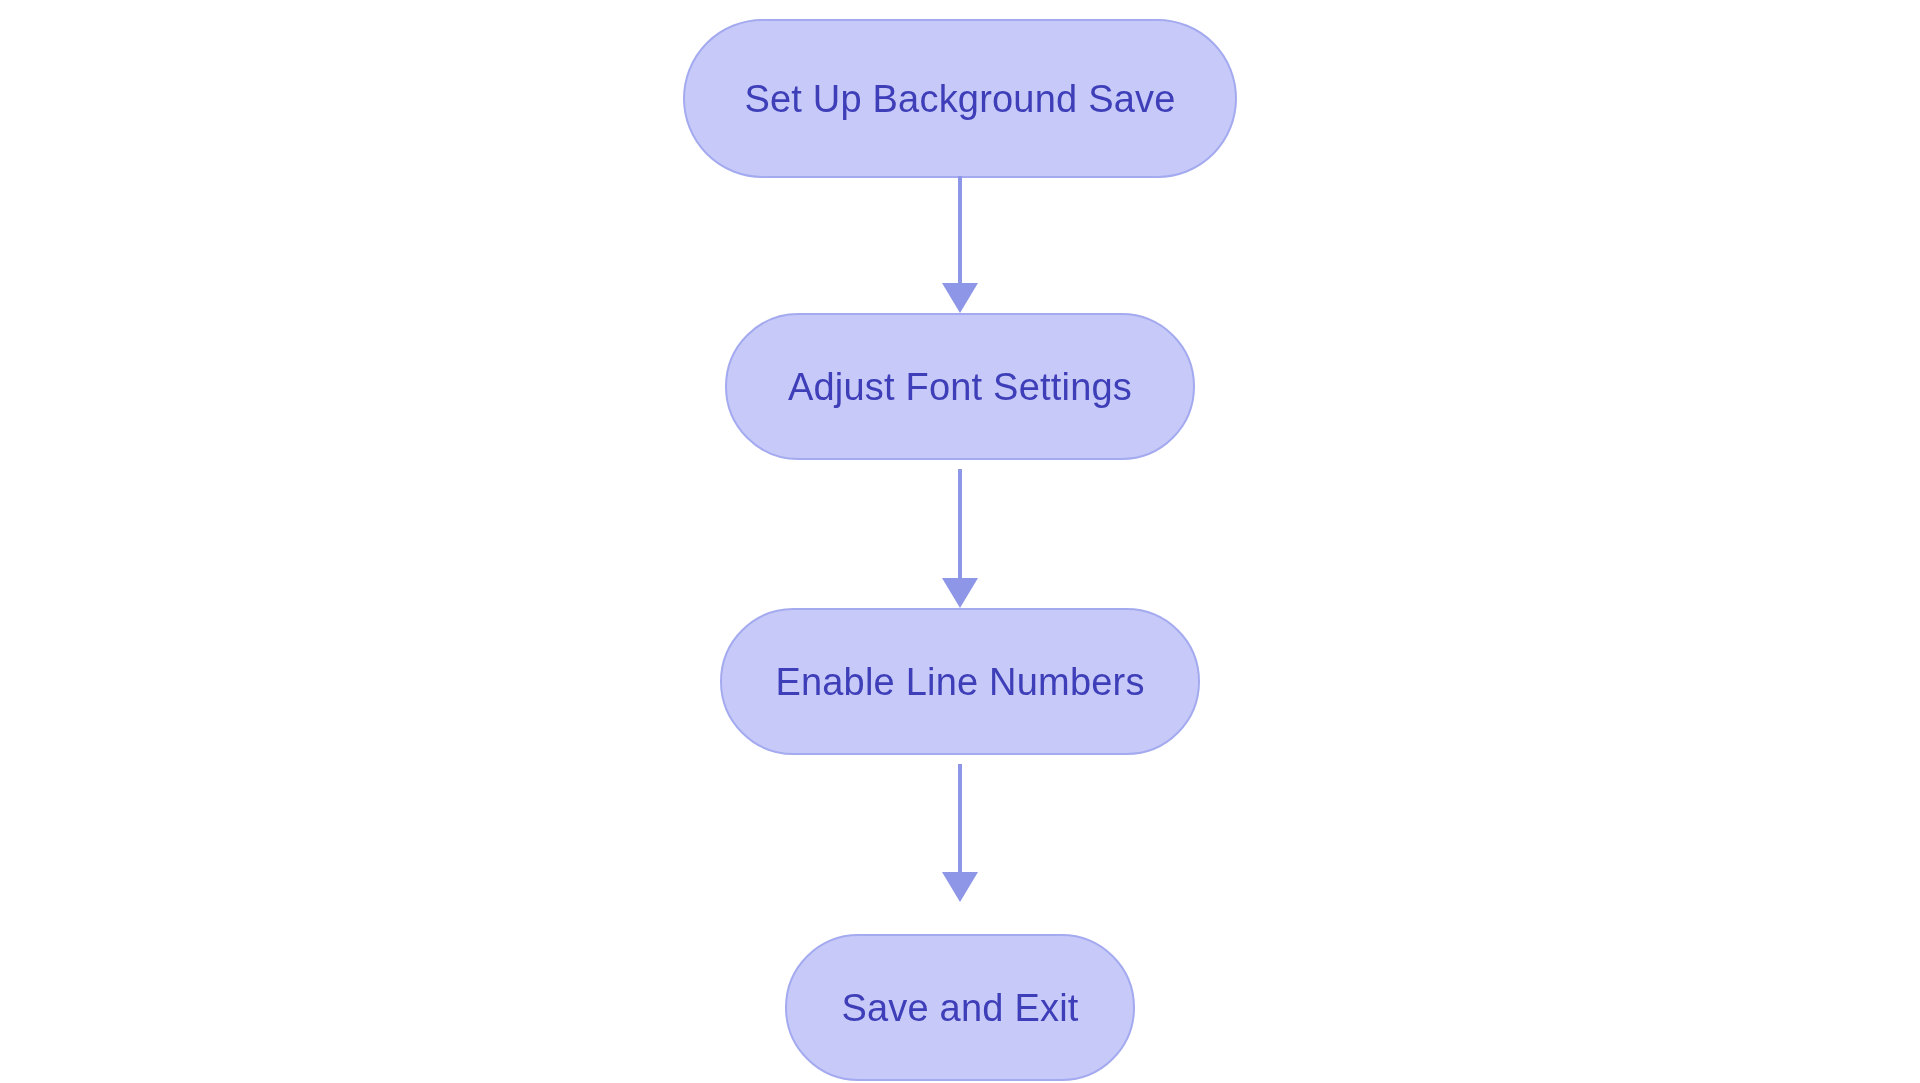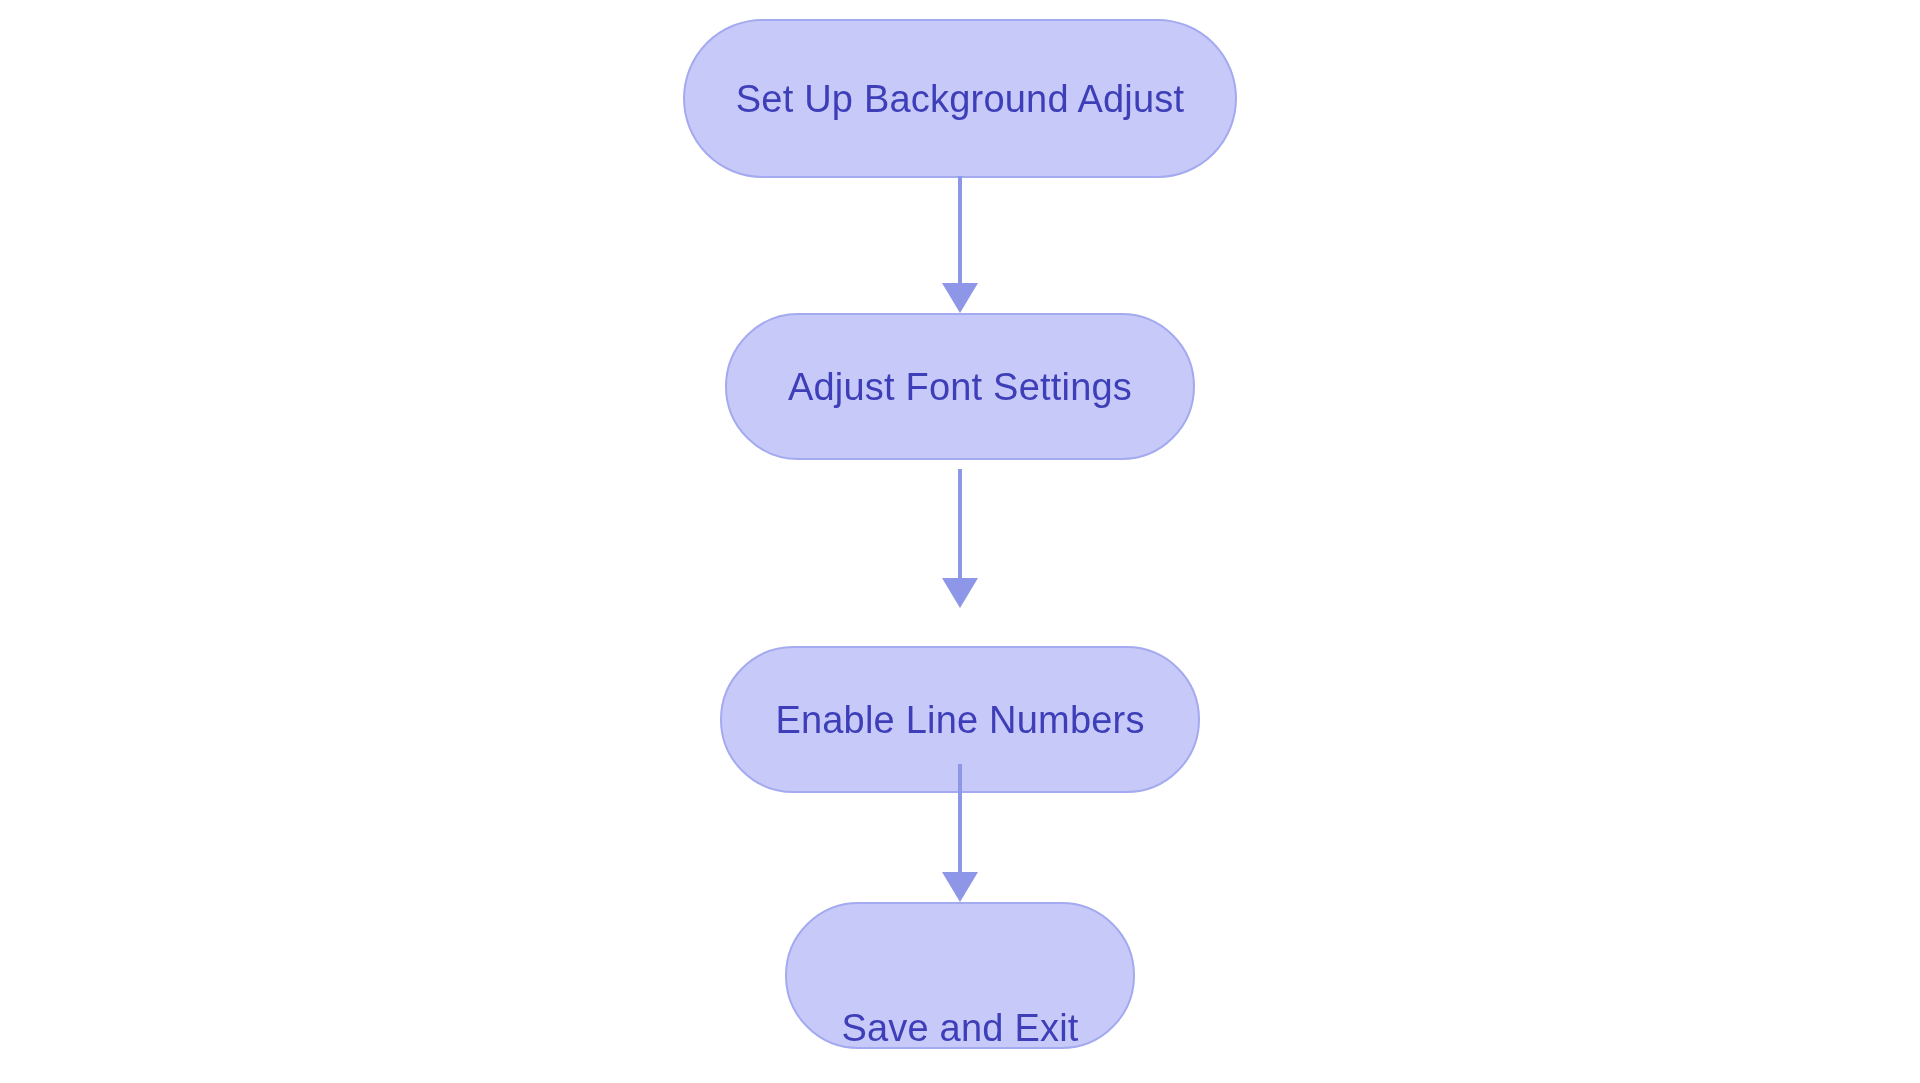--- a/index.html
+++ b/index.html
@@ -37,22 +37,22 @@
   }
   .flow-node .node-label {
     font-size: 38px;
     line-height: 1;
     color: var(--node-text);
     white-space: nowrap;
     letter-spacing: 0.2px;
   }
   .node-1 { top: 19px;  width: 554px; height: 159px; }
   .node-2 { top: 313px; width: 470px; }
-  .node-3 { top: 608px; width: 480px; margin-top: 38px; }
-  .node-4 { top: 902px; width: 350px; align-items: flex-end; }
+  .node-3 { top: 608px; width: 480px; }
+  .node-4 { top: 934px; width: 350px; }
 
   .flow-arrow {
     position: absolute;
     left: 50%;
     transform: translateX(-50%);
     display: flex;
     flex-direction: column;
     align-items: center;
   }
   .arrow-1 { top: 176px; height: 137px; }
@@ -71,21 +71,21 @@
     border-right: 18px solid transparent;
     border-top: 30px solid var(--arrow);
   }
 </style>
 </head>
 <body>
 
 <div class="canvas">
 
   <div class="flow-node node-1">
-    <span class="node-label">Set Up Background Adjust</span>
+    <span class="node-label">Set Up Background Save</span>
   </div>
 
   <div class="flow-arrow arrow-1">
     <div class="arrow-line"></div>
     <div class="arrow-head"></div>
   </div>
 
   <div class="flow-node node-2">
     <span class="node-label">Adjust Font Settings</span>
   </div>

